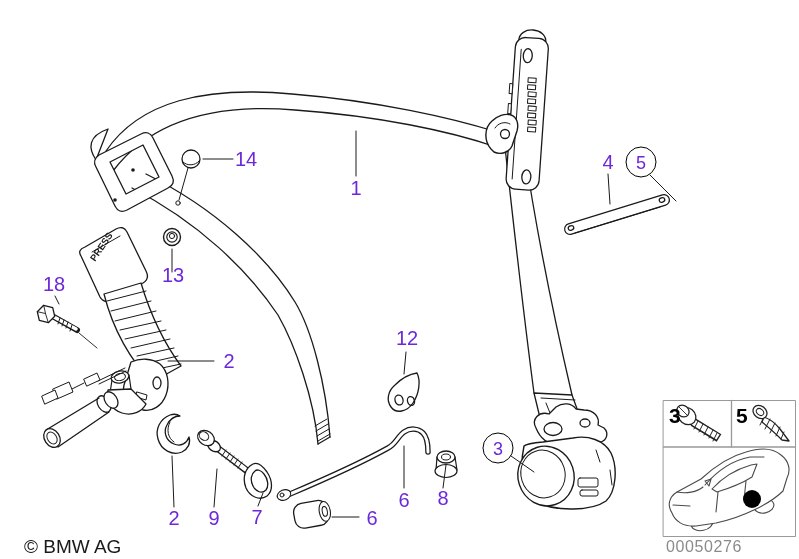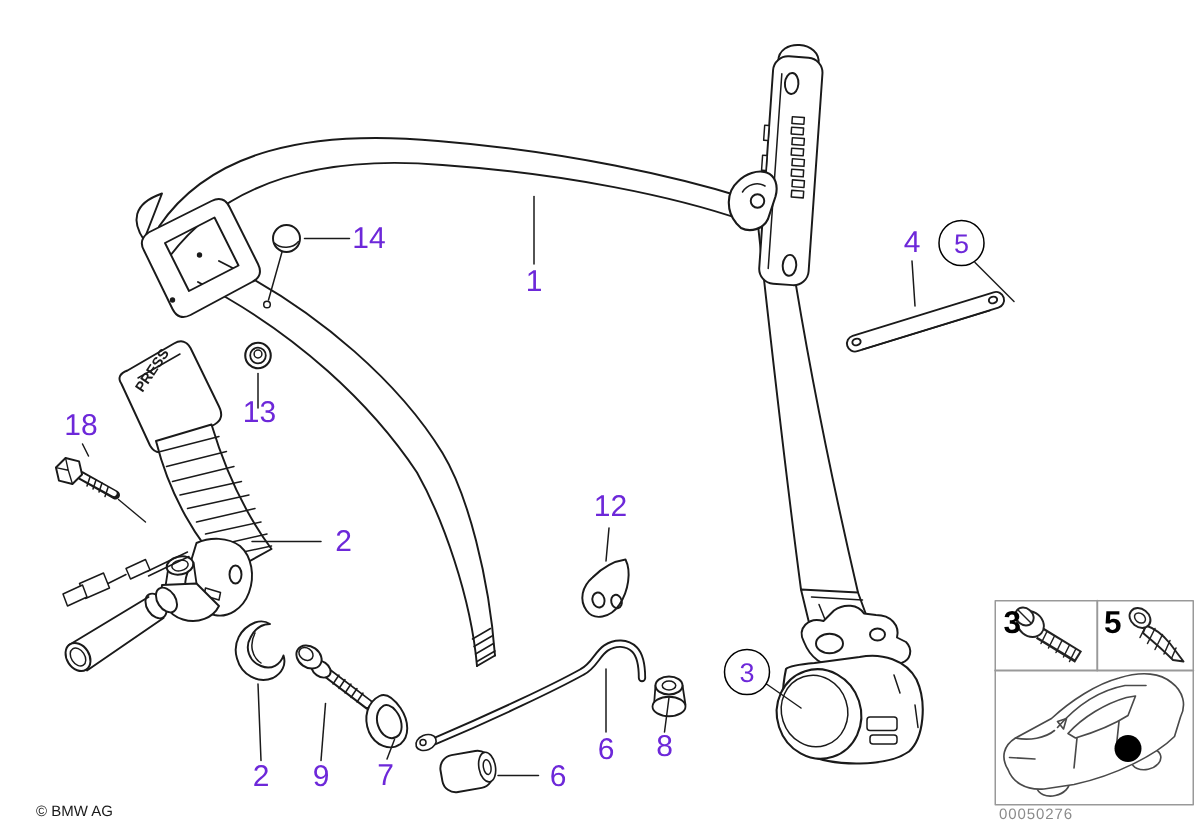--- a/index.html
+++ b/index.html
@@ -4,22 +4,22 @@
 <style>
   html,body{margin:0;padding:0;background:#fff;}
   .stage{position:relative;width:799px;height:559px;background:#fff;overflow:hidden;
          font-family:"Liberation Sans",sans-serif;}
   .art{position:absolute;left:0;top:0;}
   .callout{position:absolute;transform:translate(-50%,-50%);font-weight:normal;
            font-size:20px;color:#6d28d9;line-height:1;white-space:nowrap;}
   .callout.circled{border:1.7px solid #000;border-radius:50%;width:29px;height:29px;
            display:flex;align-items:center;justify-content:center;font-size:18px;}
   .inset-label{position:absolute;font-weight:bold;font-size:21px;color:#000;line-height:1;}
-  .copyright{position:absolute;left:24px;top:536px;font-size:10px;color:#1a1a1a;}
-  .image-number{position:absolute;left:666px;top:538px;font-size:10px;color:#8b8b8b;
+  .copyright{position:absolute;left:24px;top:536px;font-size:19px;color:#1a1a1a;}
+  .image-number{position:absolute;left:666px;top:538px;font-size:16px;color:#8b8b8b;
            letter-spacing:0.6px;}
 </style>
 </head>
 <body>
 
 <div class="stage">
 
 <svg class="art" width="799" height="559" viewBox="0 0 799 559" fill="none" stroke="#1a1a1a" stroke-width="1.3" stroke-linejoin="round" stroke-linecap="round">
 
   <g>

